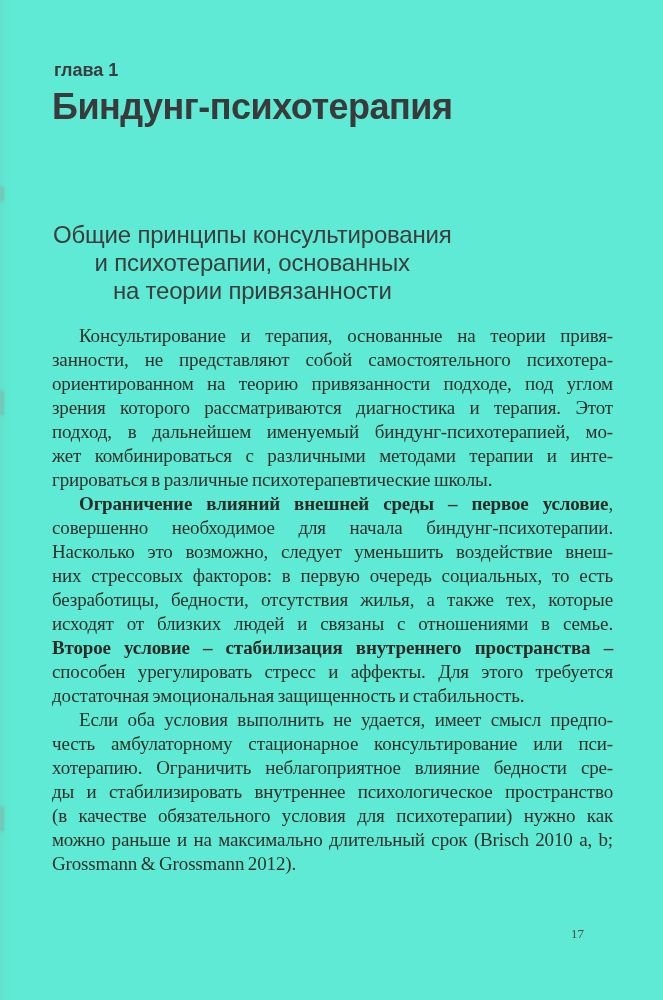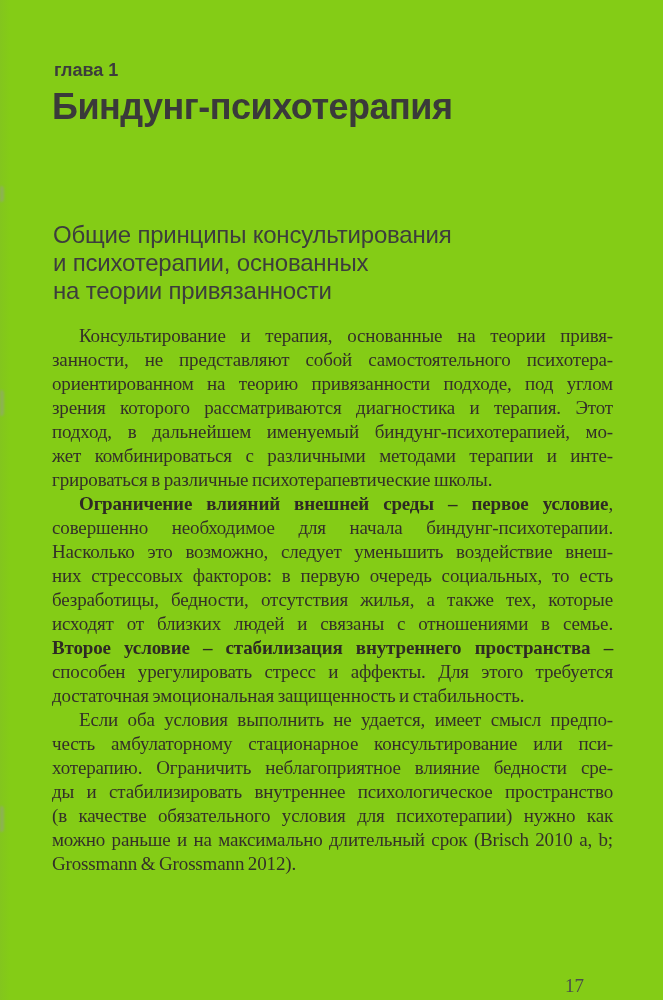--- a/index.html
+++ b/index.html
@@ -1,20 +1,20 @@
 <!DOCTYPE html>
 <html><head>
 <meta charset="utf-8">
 <style>
   html, body { margin: 0; padding: 0; }
   .page {
     position: relative;
     width: 663px;
     height: 1000px;
-    background: #84cc16;
+    background: #5eead4;
     overflow: hidden;
     font-family: "Liberation Serif", serif;
   }
   
   .page::before {
     content: "";
     position: absolute;
     left: 0; top: 0; bottom: 0;
     width: 10px;
     background: linear-gradient(to right, rgba(120,120,120,0.08), rgba(120,120,120,0));
@@ -56,20 +56,21 @@
   .subtitle {
     position: absolute;
     top: 221px;
     left: 53px;
     font-family: "Liberation Sans", sans-serif;
     font-size: 24px;
     line-height: 28px;
     font-weight: 400;
     letter-spacing: -0.2px;
     color: #3d3d3d;
+    text-align: center;
   }
   .bodytext {
     position: absolute;
     top: 324px;
     left: 52px;
     width: 561px;
     font-size: 19px;
     line-height: 24px;
     letter-spacing: -0.15px;
     word-spacing: -1px;
@@ -77,24 +78,24 @@
   }
   .line {
     text-align: justify;
     text-align-last: justify;
   }
   .line.last { text-align-last: left; }
   .line.ind  { text-indent: 27px; }
   .line b { font-weight: 700; color: #2e2a24; }
   .folio {
     position: absolute;
-    top: 975px;
+    top: 926px;
     right: 79px;
     font-family: "Liberation Serif", serif;
-    font-size: 19px;
+    font-size: 13px;
     color: #4c4c4c;
   }
 </style>
 </head>
 <body>
 
 <div class="page">
 
   <div class="scan-mark m1"></div>
   <div class="scan-mark m2"></div>

